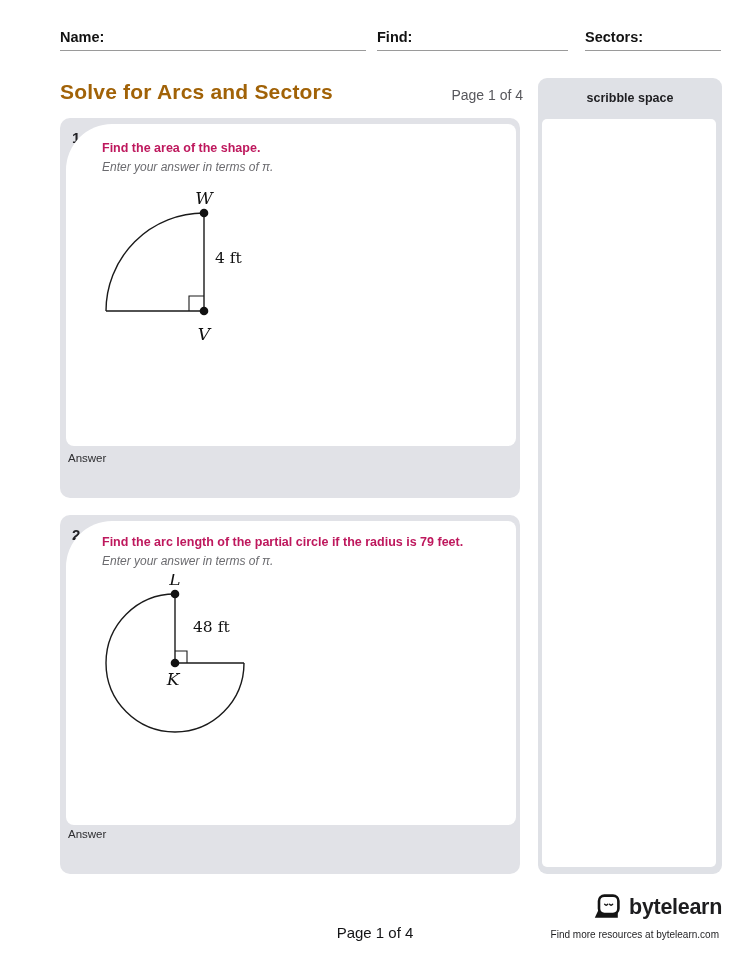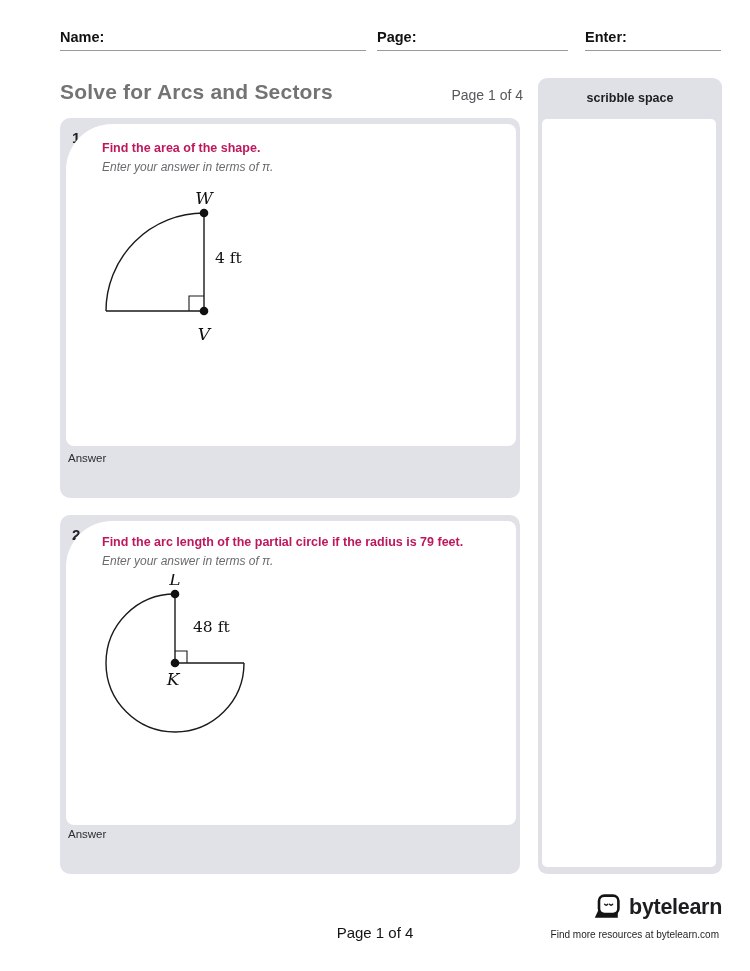--- a/index.html
+++ b/index.html
@@ -10,21 +10,21 @@
   }
 
   
   .field { position:absolute; top:28px; border-bottom:1.5px solid #9a9a9a; padding-bottom:4px; }
   .field-label { font-size:14.5px; font-weight:600; color:#121212; }
   .field-name   { left:60px;  width:306px; }
   .field-date   { left:377px; width:191px; }
   .field-period { left:585px; width:136px; }
 
   
-  .ws-title { position:absolute; left:60px; top:80px; font-size:21px; font-weight:700; color:#737373; letter-spacing:0.2px; }
+  .ws-title { position:absolute; left:60px; top:80px; font-size:21px; font-weight:700; color:#a16207; letter-spacing:0.2px; }
   .page-indicator { position:absolute; left:400px; top:87px; width:123px; text-align:right; font-size:14px; color:#57575c; }
 
   
   .scribble { position:absolute; left:538px; top:78px; width:184px; height:796px; background:#dfe1e6; border-radius:9px;padding-left:21px; }
   .scribble-header { position:absolute; left:0; top:0; width:100%; height:41px; text-align:center;
                      font-size:12.5px; font-weight:600; color:#1f1f22; line-height:41px; }
   .scribble-body { position:absolute; left:4px; right:6px; top:41px; bottom:7px; background:#ffffff; border-radius:5px; }
 
   
   .q-card { position:absolute; left:60px; width:460px; background:#e1e2e7; border-radius:10px; }
@@ -61,24 +61,24 @@
 </style>
 </head>
 <body>
 
 <div class="page">
 
   <div class="field field-name">
     <span class="field-label">Name:</span>
   </div>
   <div class="field field-date">
-    <span class="field-label">Page:</span>
+    <span class="field-label">Find:</span>
   </div>
   <div class="field field-period">
-    <span class="field-label">Enter:</span>
+    <span class="field-label">Sectors:</span>
   </div>
 
   <div class="ws-title">Solve for Arcs and Sectors</div>
   <div class="page-indicator">Page 1 of 4</div>
 
   <div class="scribble">
     <div class="scribble-header">scribble space</div>
     <div class="scribble-body"></div>
   </div>
 

